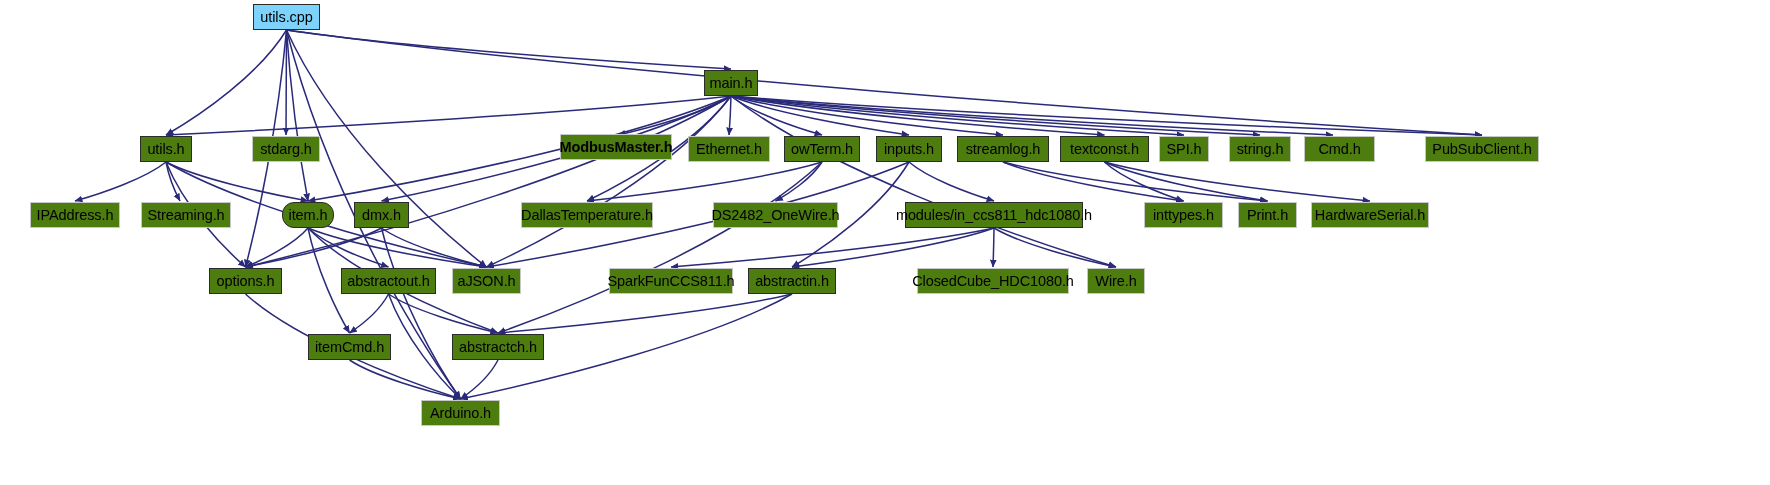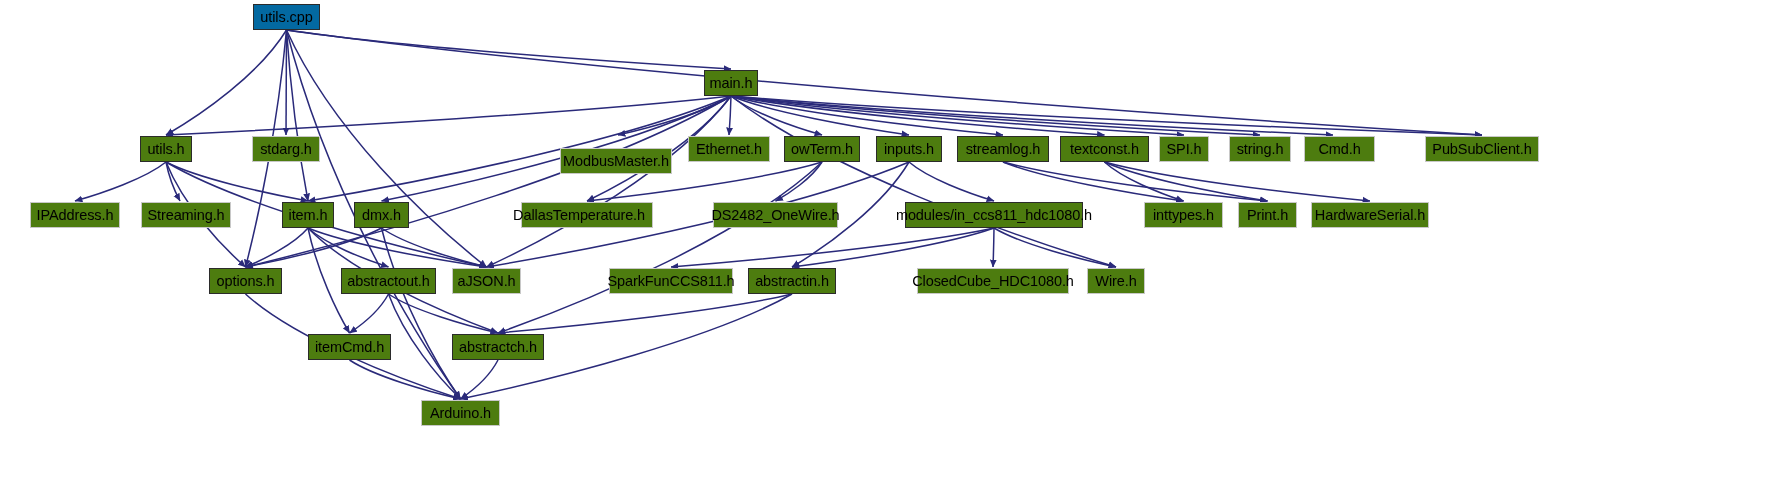--- a/index.html
+++ b/index.html
@@ -36,21 +36,21 @@
     font-size: 14.5px;
     color: #000000;
     white-space: nowrap;
     letter-spacing: -0.1px;
     z-index: 5;
   }
   .node.strong {
     border: 1.6px solid #2b2b2b;
   }
   .node.current {
-    background: #0369a1;
+    background: #7dd3fc;
     border: 1.6px solid #2b2b2b;
   }
   .node .label {
     display: block;
     line-height: 1;
     padding: 0 7px;
   }
 </style>
 </head>
 <body>
@@ -134,21 +134,21 @@
       </div>
       <div class="node strong" style="left: 704px; top: 70px; width: 54px;">
         <span class="label">main.h</span>
       </div>
       <div class="node strong" style="left: 140px; top: 136px; width: 52px;">
         <span class="label">utils.h</span>
       </div>
       <div class="node" style="left: 252px; top: 136px; width: 68px; text-align: center;">
         <span class="label">stdarg.h</span>
       </div>
-      <div class="node" style="left: 560px; top: 148px; width: 112px;">
+      <div class="node" style="left: 560px; top: 134px; width: 112px; font-weight: bold;">
         <span class="label">ModbusMaster.h</span>
       </div>
       <div class="node" style="left: 688px; top: 136px; width: 82px;">
         <span class="label">Ethernet.h</span>
       </div>
       <div class="node strong" style="left: 784px; top: 136px; width: 76px;">
         <span class="label">owTerm.h</span>
       </div>
       <div class="node strong" style="left: 876px; top: 136px; width: 66px;">
         <span class="label">inputs.h</span>
@@ -170,27 +170,27 @@
       </div>
       <div class="node" style="left: 1425px; top: 136px; width: 114px;">
         <span class="label">PubSubClient.h</span>
       </div>
       <div class="node" style="left: 30px; top: 202px; width: 90px;">
         <span class="label">IPAddress.h</span>
       </div>
       <div class="node" style="left: 135px; top: 202px; width: 90px; margin-left: 6px;">
         <span class="label">Streaming.h</span>
       </div>
-      <div class="node strong" style="left: 282px; top: 202px; width: 52px;">
+      <div class="node strong" style="left: 282px; top: 202px; width: 52px; border-radius: 12px;">
         <span class="label">item.h</span>
       </div>
       <div class="node strong" style="left: 354px; top: 202px; width: 55px;">
         <span class="label">dmx.h</span>
       </div>
-      <div class="node" style="left: 521px; top: 202px; width: 132px; justify-content: flex-end;">
+      <div class="node" style="left: 521px; top: 202px; width: 132px;">
         <span class="label">DallasTemperature.h</span>
       </div>
       <div class="node" style="left: 713px; top: 202px; width: 125px;">
         <span class="label">DS2482_OneWire.h</span>
       </div>
       <div class="node strong" style="left: 905px; top: 202px; width: 178px;">
         <span class="label">modules/in_ccs811_hdc1080.h</span>
       </div>
       <div class="node" style="left: 1144px; top: 202px; width: 79px;">
         <span class="label">inttypes.h</span>

